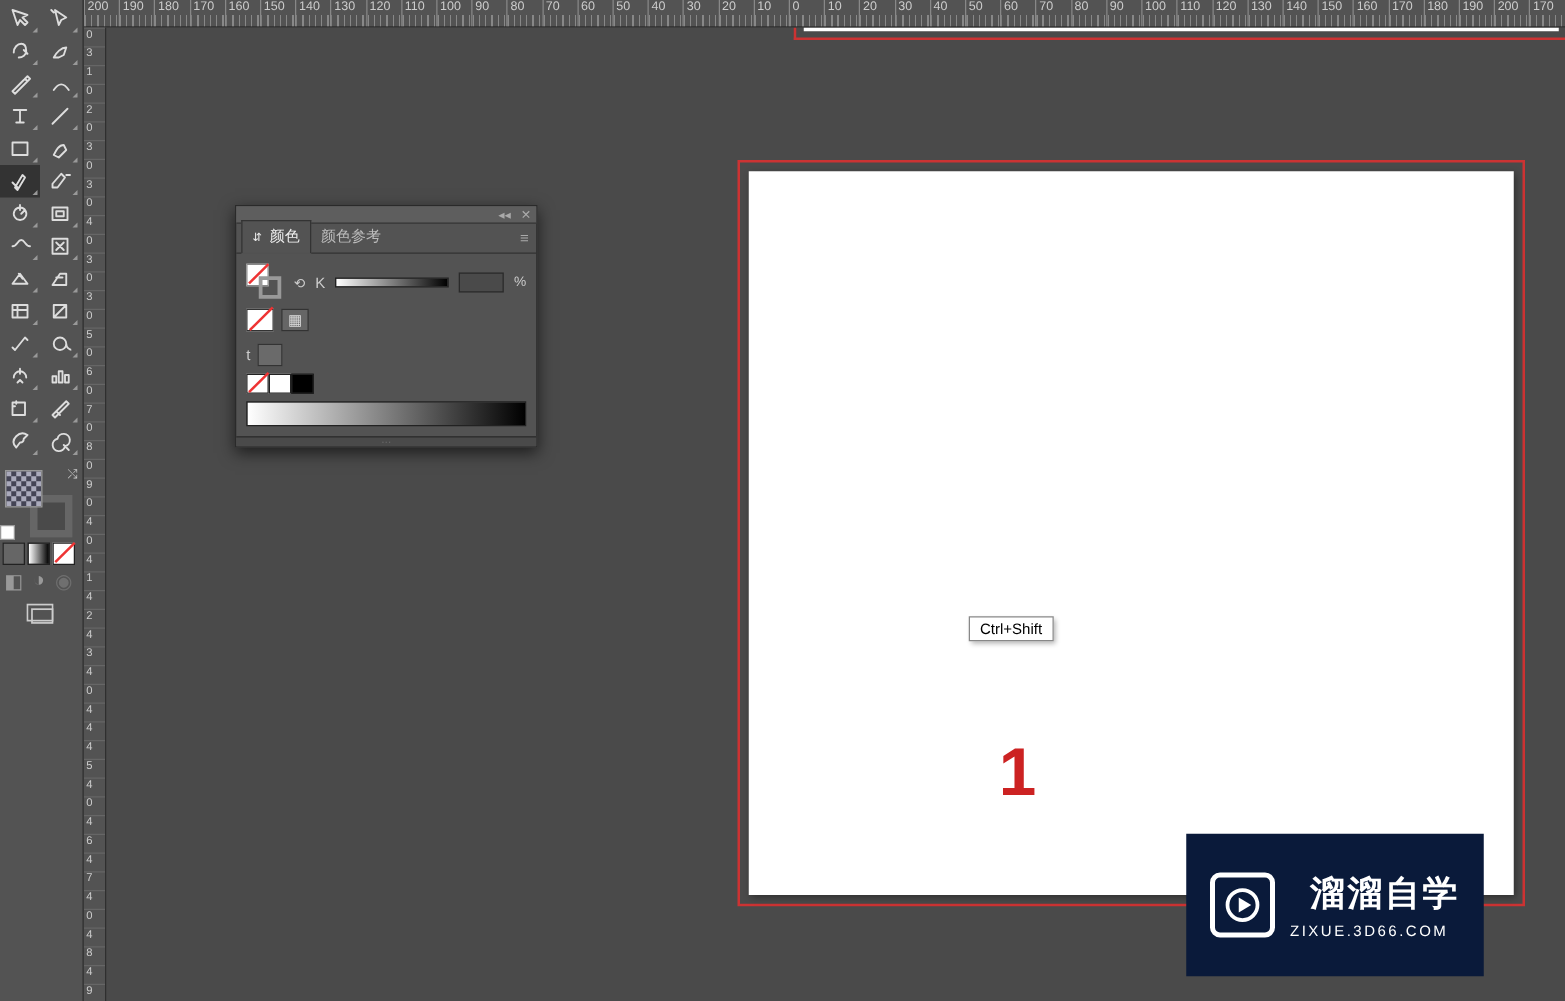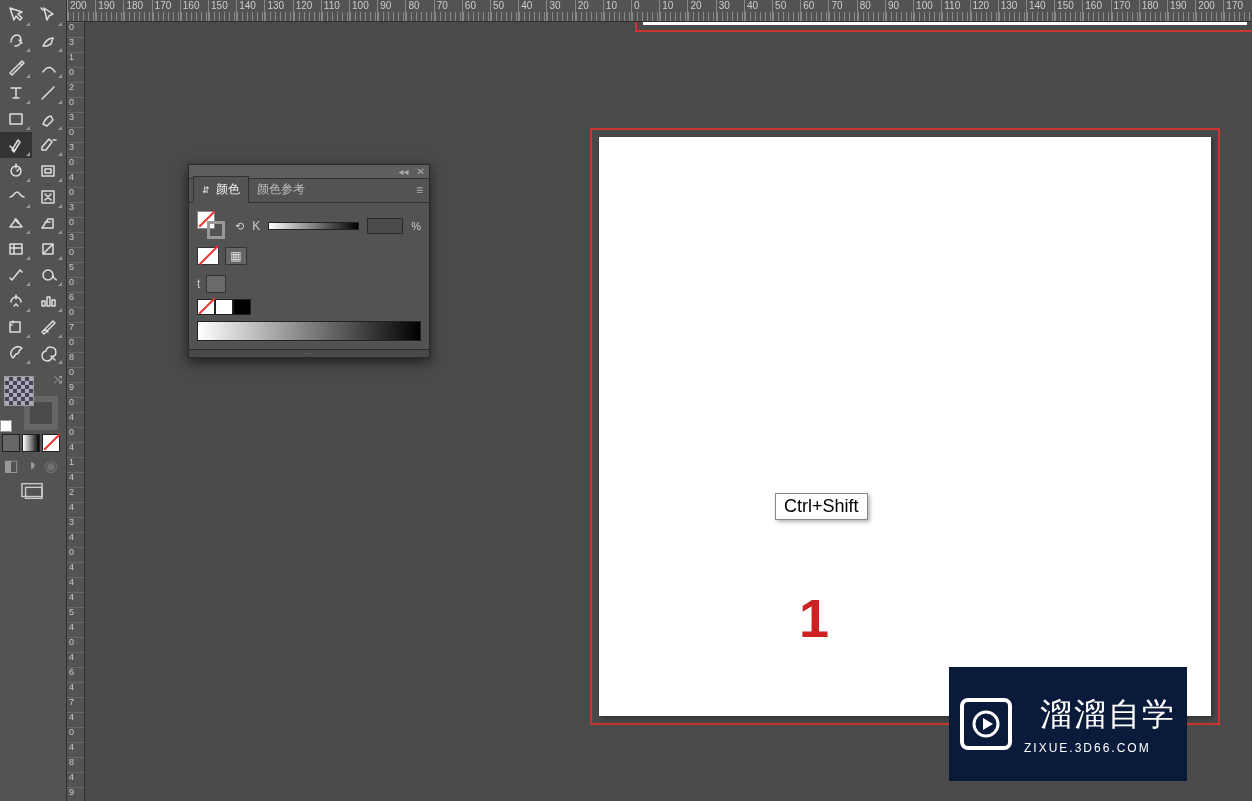--- a/index.html
+++ b/index.html
@@ -137,21 +137,21 @@
   .big1 {
     position:absolute; left:200px; top:450px;
     font-size:54px; font-weight:900; font-family: Arial Black, Arial, sans-serif;
     color:#cc2222;
   }
 
   
   .tooltip {
     position:absolute; left:775px; top:493px;
     background:#fff; border:1px solid #888;
-    padding:2px 8px; font-size:18px;
+    padding:2px 8px; font-size:12px;
     box-shadow:2px 2px 4px rgba(0,0,0,0.3);
     z-index:20;
   }
 
   
   .panel {
     position:absolute; left:188px; top:164px;
     width:242px;
     background:#535353;
     border:1px solid #2a2a2a;
@@ -244,21 +244,21 @@
     display:flex; align-items:center; justify-content:center;
     gap:12px; padding:10px;
     z-index:40;
   }
   .wm-icon{
     width:52px; height:52px; border:4px solid #fff; border-radius:8px;
     display:flex; align-items:center; justify-content:center;
   }
   .wm-icon svg{ width:30px; height:30px; }
   .wm-text{ display:flex; flex-direction:column; }
-  .wm-cn{ color:#fff; font-size:32px; font-weight:normal; letter-spacing:2px;margin-left:16px; }
+  .wm-cn{ color:#fff; font-size:28px; font-weight:bold; letter-spacing:2px;margin-left:16px; }
   .wm-en{ color:#fff; font-size:12px; letter-spacing:2px; margin-top:4px;}
 </style>
 </head>
 <body>
 
 <div class="toolbox">
   <div id="tools">
       <div class="tool-row">
         <div class="tool">
           <svg viewBox="0 0 18 18">

